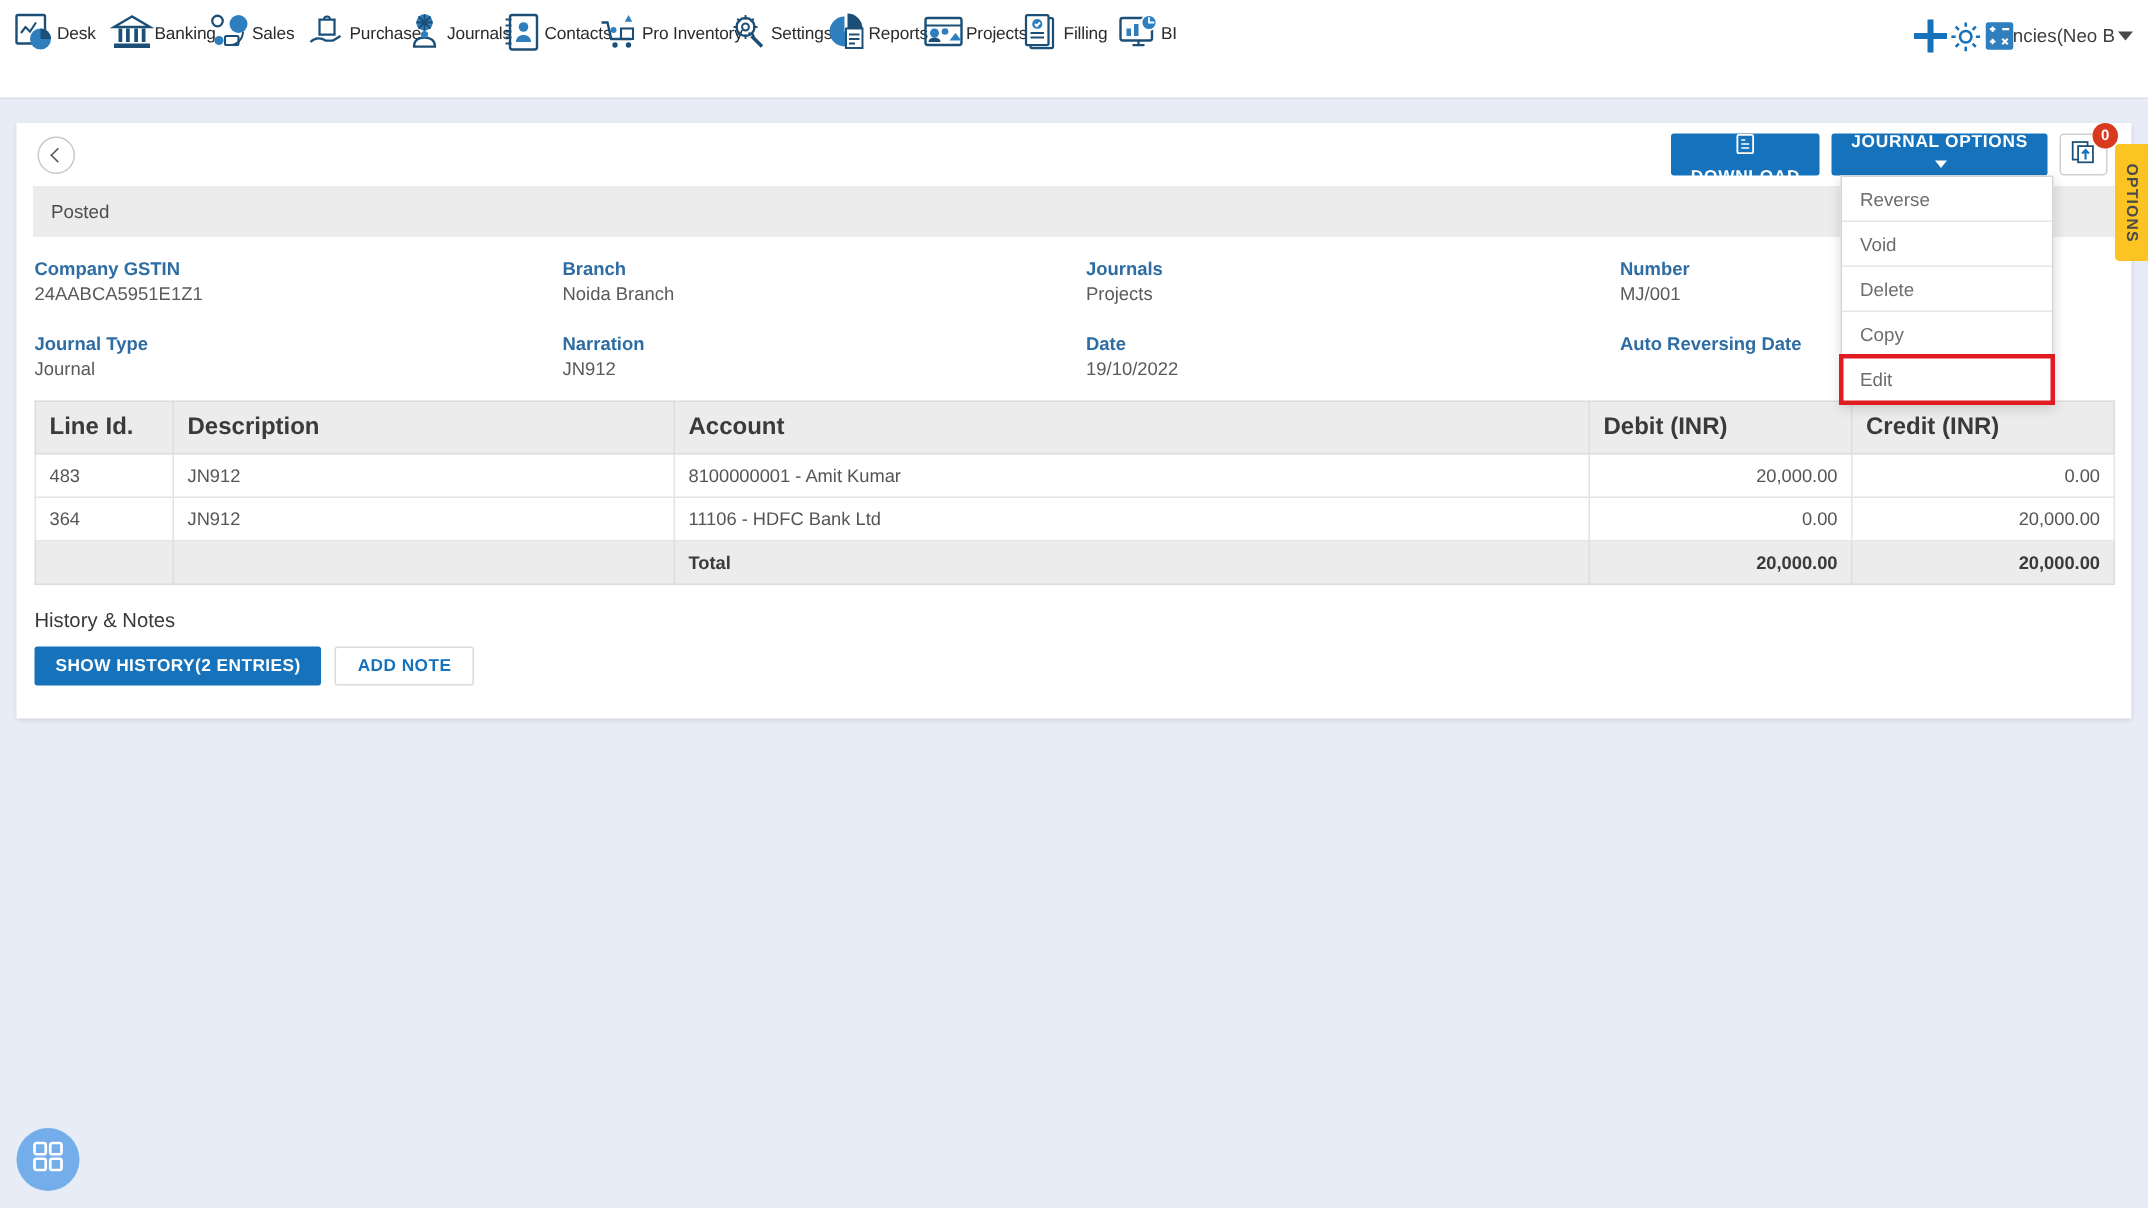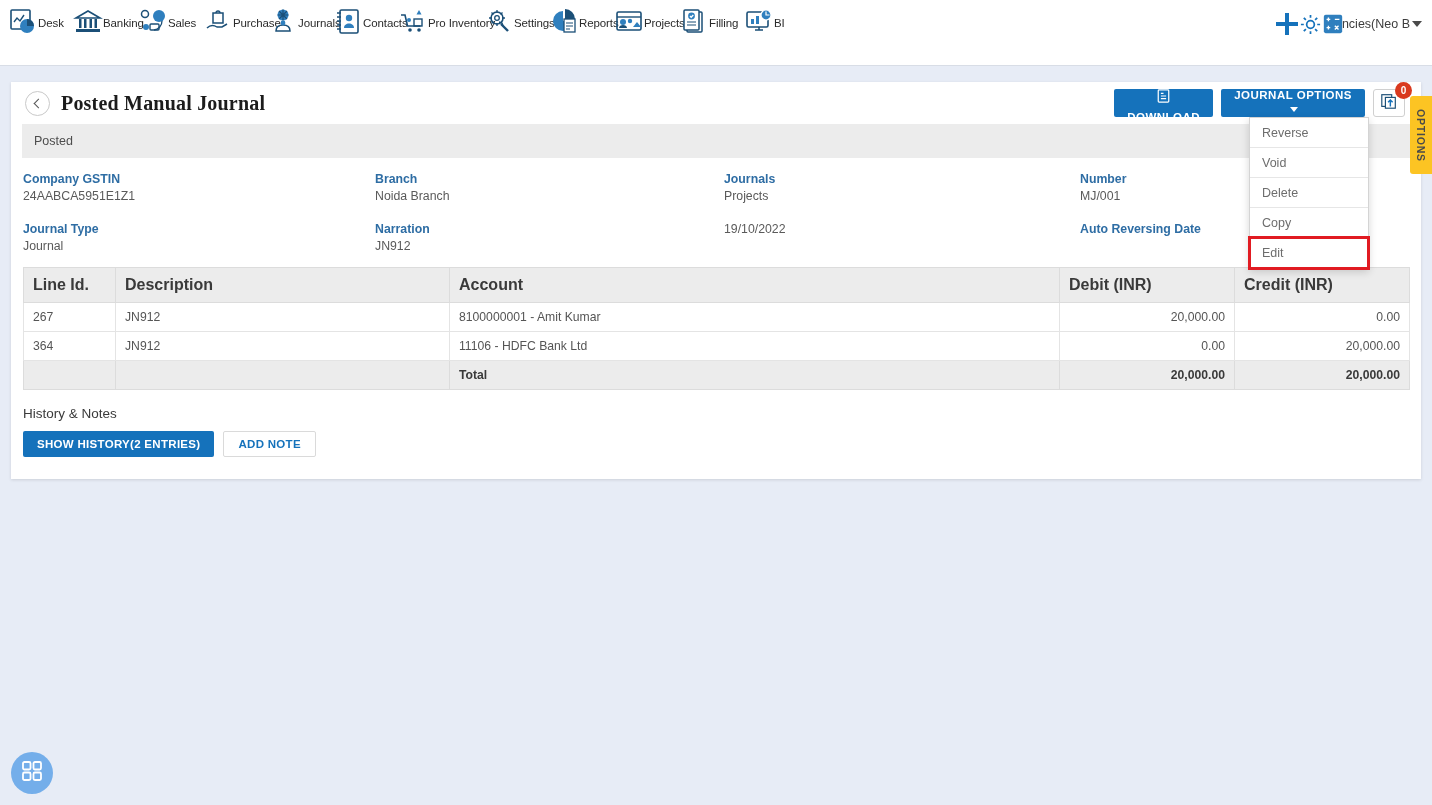--- a/index.html
+++ b/index.html
@@ -153,21 +153,21 @@
     font-size: 10px;
     font-weight: bold;
     display: flex; align-items: center; justify-content: center;
     padding: 0 3px;
   }
 
   
   .dropdown {
     position: absolute;
     right: 52px; top: 35px;
-    width: 120px;
+    width: 142px;
     background: #fff;
     border: 1px solid #d4d4d4;
     box-shadow: 0 3px 8px rgba(0,0,0,.16);
     z-index: 40;
   }
   .dd-item {
     height: 30px;
     display: flex; align-items: center;
     padding-left: 12px;
     font-size: 12.5px;
@@ -497,21 +497,20 @@
 </div>
 
 <div class="options-tab">
   <span>OPTIONS</span>
 </div>
 
 <div class="card">
 
   <div class="card-head">
     <div class="back-btn"></div>
-    <div class="page-title">Posted Manual Journal</div>
 
     <div class="head-actions">
       <button class="btn-primary">
         <span>
           <svg width="13" height="14" viewBox="0 0 14 16">
               <rect x="1" y="1" width="12" height="14" rx="1" fill="none" stroke="#fff" stroke-width="1.4"></rect>
               <path d="M4 5h3M4 8h6M4 11h6" stroke="#fff" stroke-width="1.2"></path>
             </svg>
         </span>
         <span>DOWNLOAD</span>
@@ -577,20 +576,21 @@
 
     <div>
       <div class="fld-label">Journal Type</div>
       <div class="fld-value">Journal</div>
     </div>
     <div>
       <div class="fld-label">Narration</div>
       <div class="fld-value">JN912</div>
     </div>
     <div>
+      <div class="fld-label">Date</div>
       <div class="fld-value">19/10/2022</div>
     </div>
     <div>
       <div class="fld-label">Auto Reversing Date</div>
       <div class="fld-value"></div>
     </div>
   </div>
 
   <div class="tbl-wrap">
     <table>
@@ -605,21 +605,21 @@
         <tr>
           <th>Line Id.</th>
           <th>Description</th>
           <th>Account</th>
           <th>Debit (INR)</th>
           <th>Credit (INR)</th>
         </tr>
       </thead>
       <tbody>
         <tr>
-          <td>267</td>
+          <td>483</td>
           <td>JN912</td>
           <td>8100000001 - Amit Kumar</td>
           <td class="num">20,000.00</td>
           <td class="num">0.00</td>
         </tr>
         <tr>
           <td>364</td>
           <td>JN912</td>
           <td>11106 - HDFC Bank Ltd</td>
           <td class="num">0.00</td>

